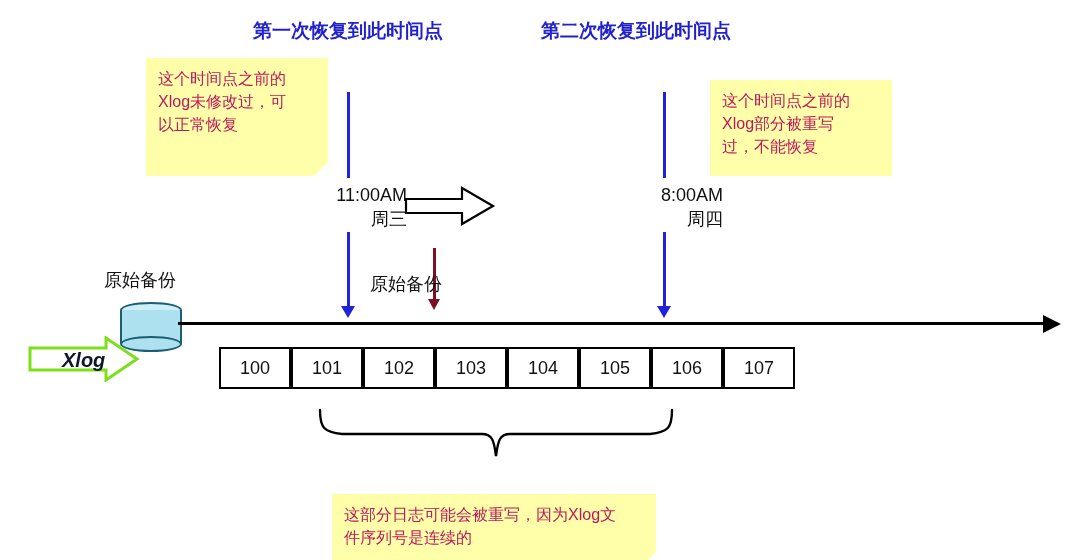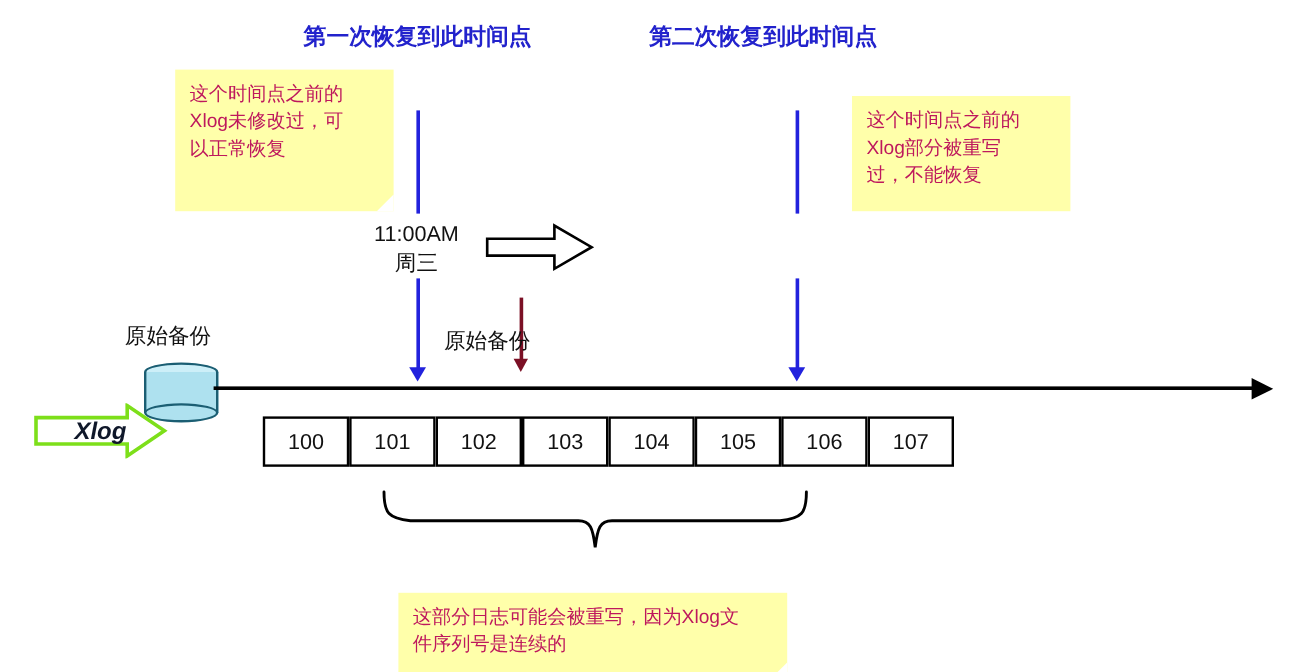--- a/index.html
+++ b/index.html
@@ -63,21 +63,21 @@
   .dhead {
     width: 0; height: 0;
     border-left: 6px solid transparent;
     border-right: 6px solid transparent;
     border-top: 11px solid #7b1025;
   }
 
   .time-label {
     color: #111111;
     font-size: 18px;
-    text-align: center;
+    text-align: right;
     line-height: 1.35;
     white-space: nowrap;
   }
   .plain-label {
     color: #111111;
     font-size: 18px;
     white-space: nowrap;
   }
 
   
@@ -167,20 +167,24 @@
 
   <div class="abs vline" style="left:347px; top:92px; height:86px;"></div>
   <div class="abs time-label" style="left:287px; top:183px; width:120px;">
     <div>11:00AM</div>
     <div>周三</div>
   </div>
   <div class="abs vline" style="left:347px; top:232px; height:75px;"></div>
   <div class="abs vhead" style="left:341px; top:306px;"></div>
 
   <div class="abs vline" style="left:663px; top:92px; height:86px;"></div>
+  <div class="abs time-label" style="left:603px; top:183px; width:120px;">
+    <div>8:00AM</div>
+    <div>周四</div>
+  </div>
   <div class="abs vline" style="left:663px; top:232px; height:75px;"></div>
   <div class="abs vhead" style="left:657px; top:306px;"></div>
 
   <div class="abs hollow-arrow" style="left:404px; top:185px;">
     <svg width="92" height="42" viewBox="0 0 92 42">
       <polygon points="2,14 58,14 58,3 89,21 58,39 58,28 2,28" fill="#ffffff" stroke="#000000" stroke-width="2.2" stroke-linejoin="miter"></polygon>
     </svg>
   </div>
 
   <div class="abs dline" style="left:433px; top:248px; height:52px;"></div>

